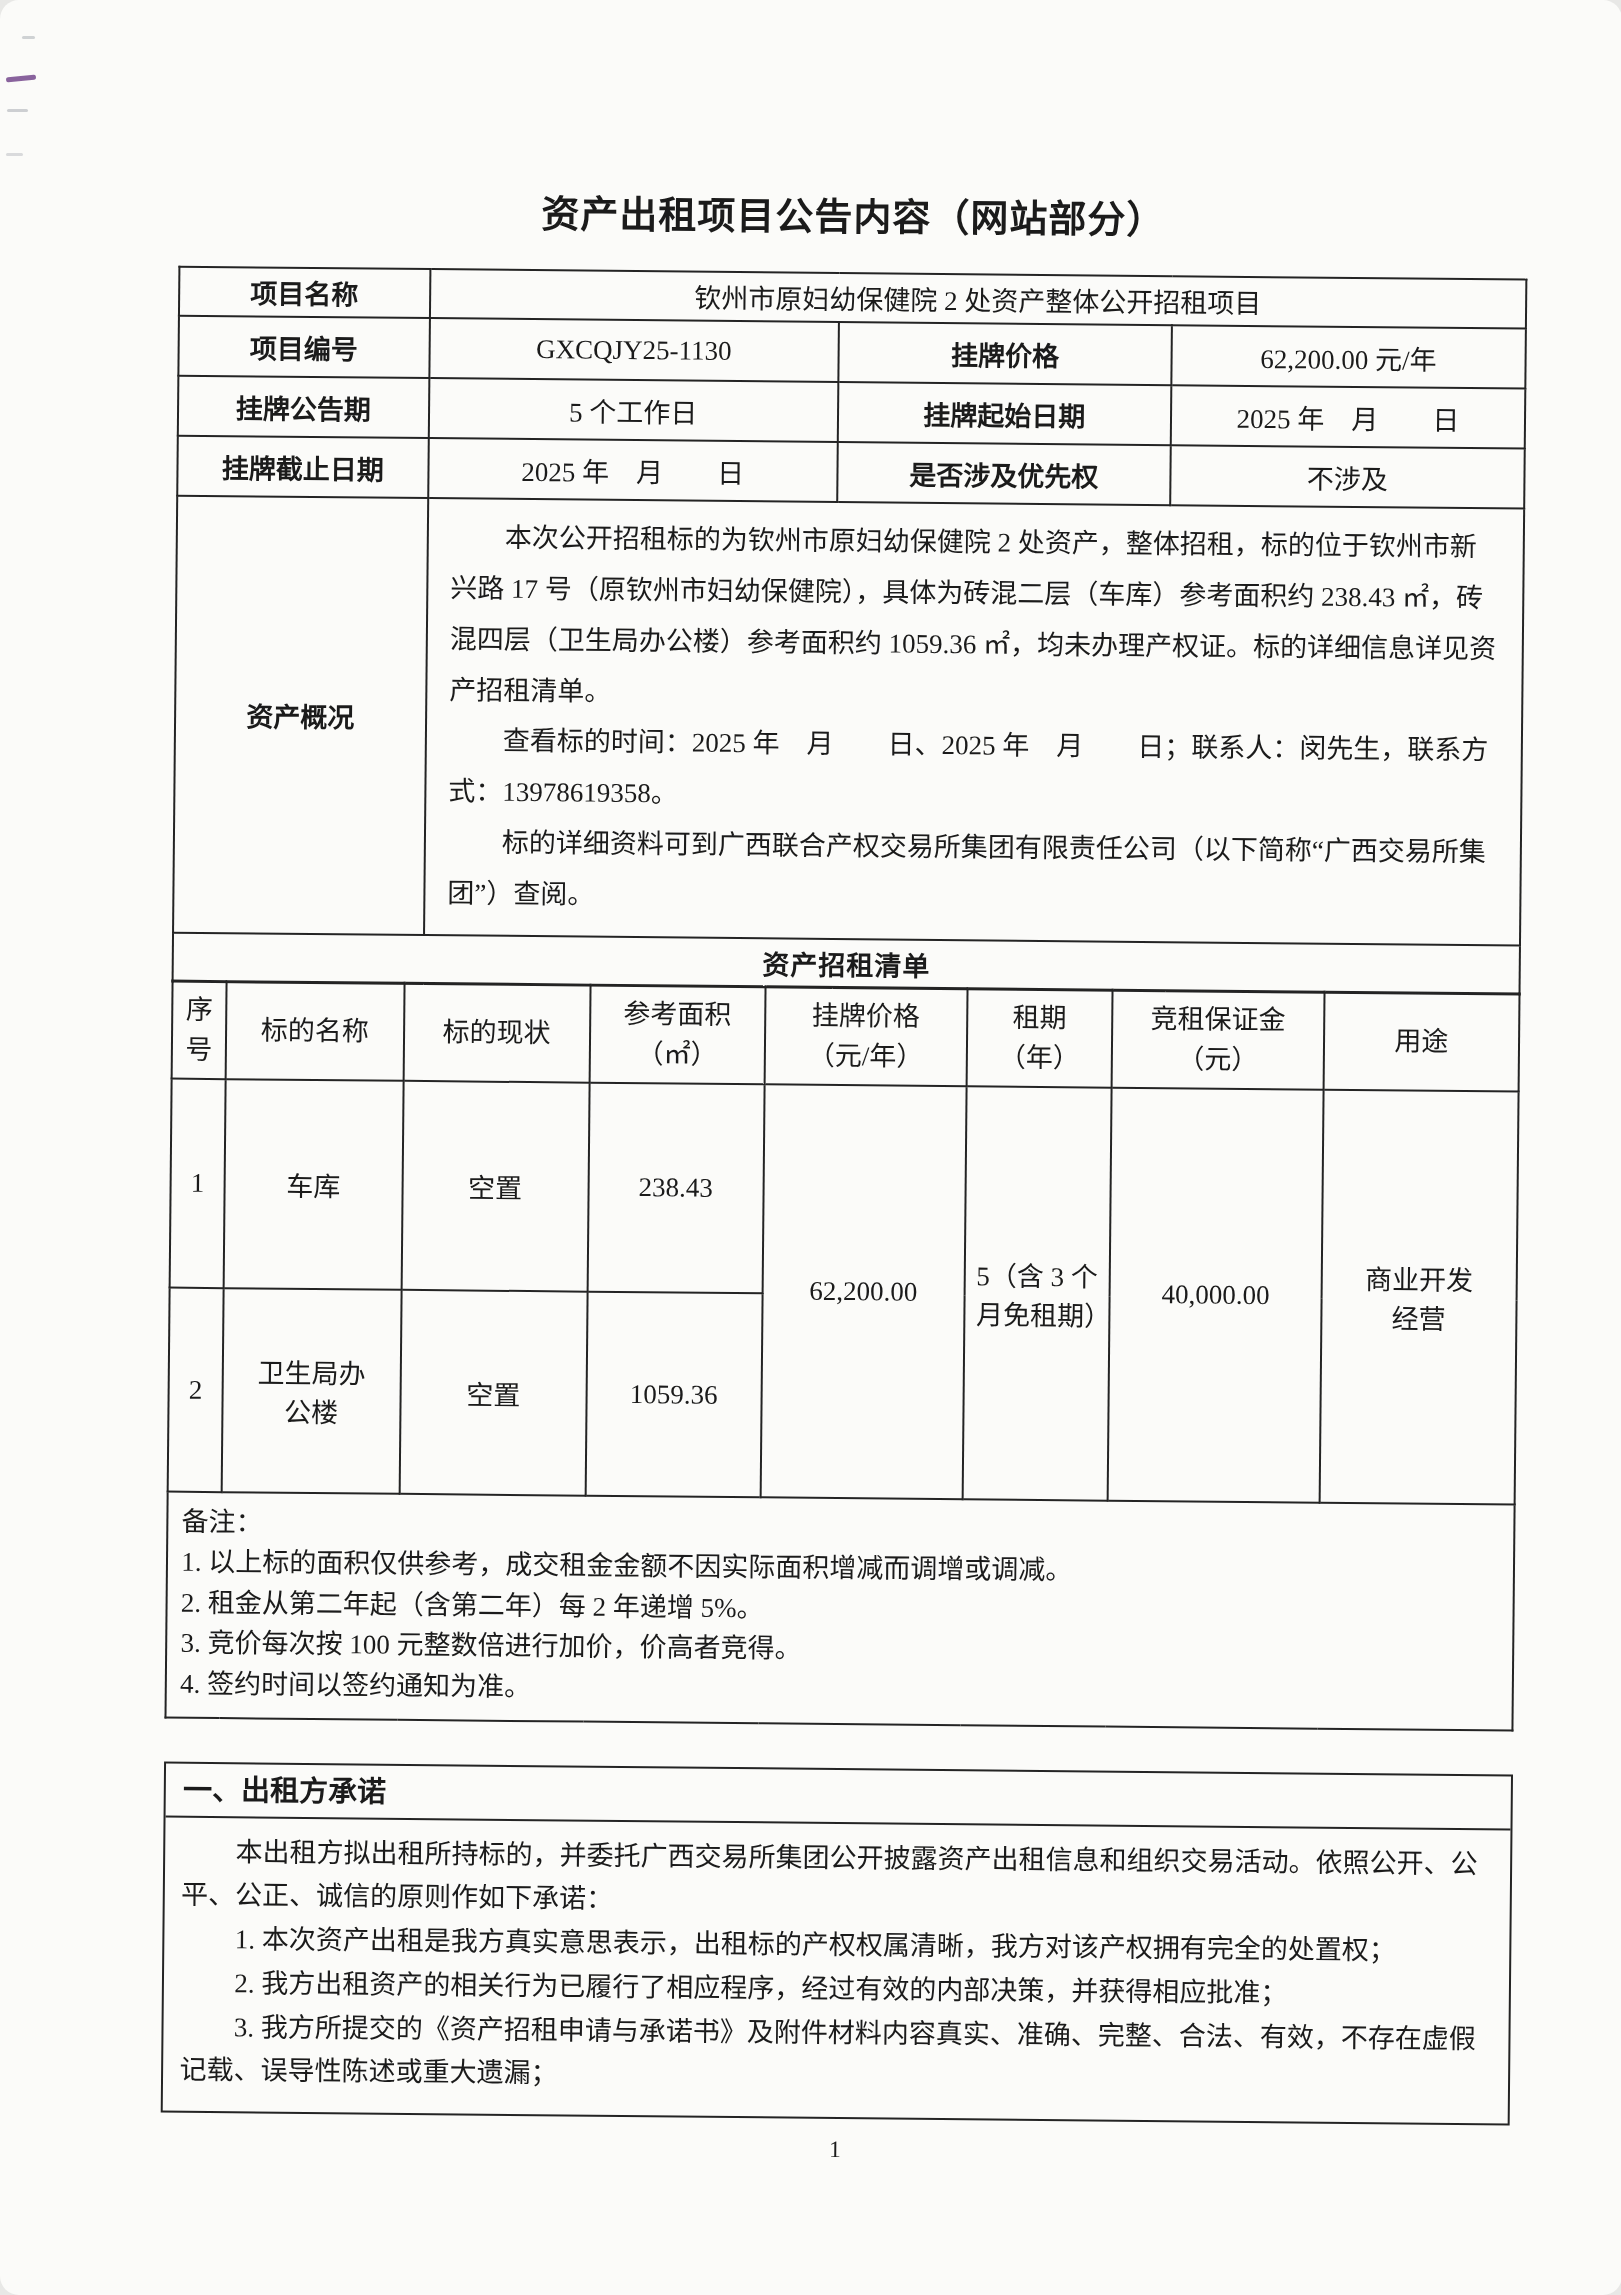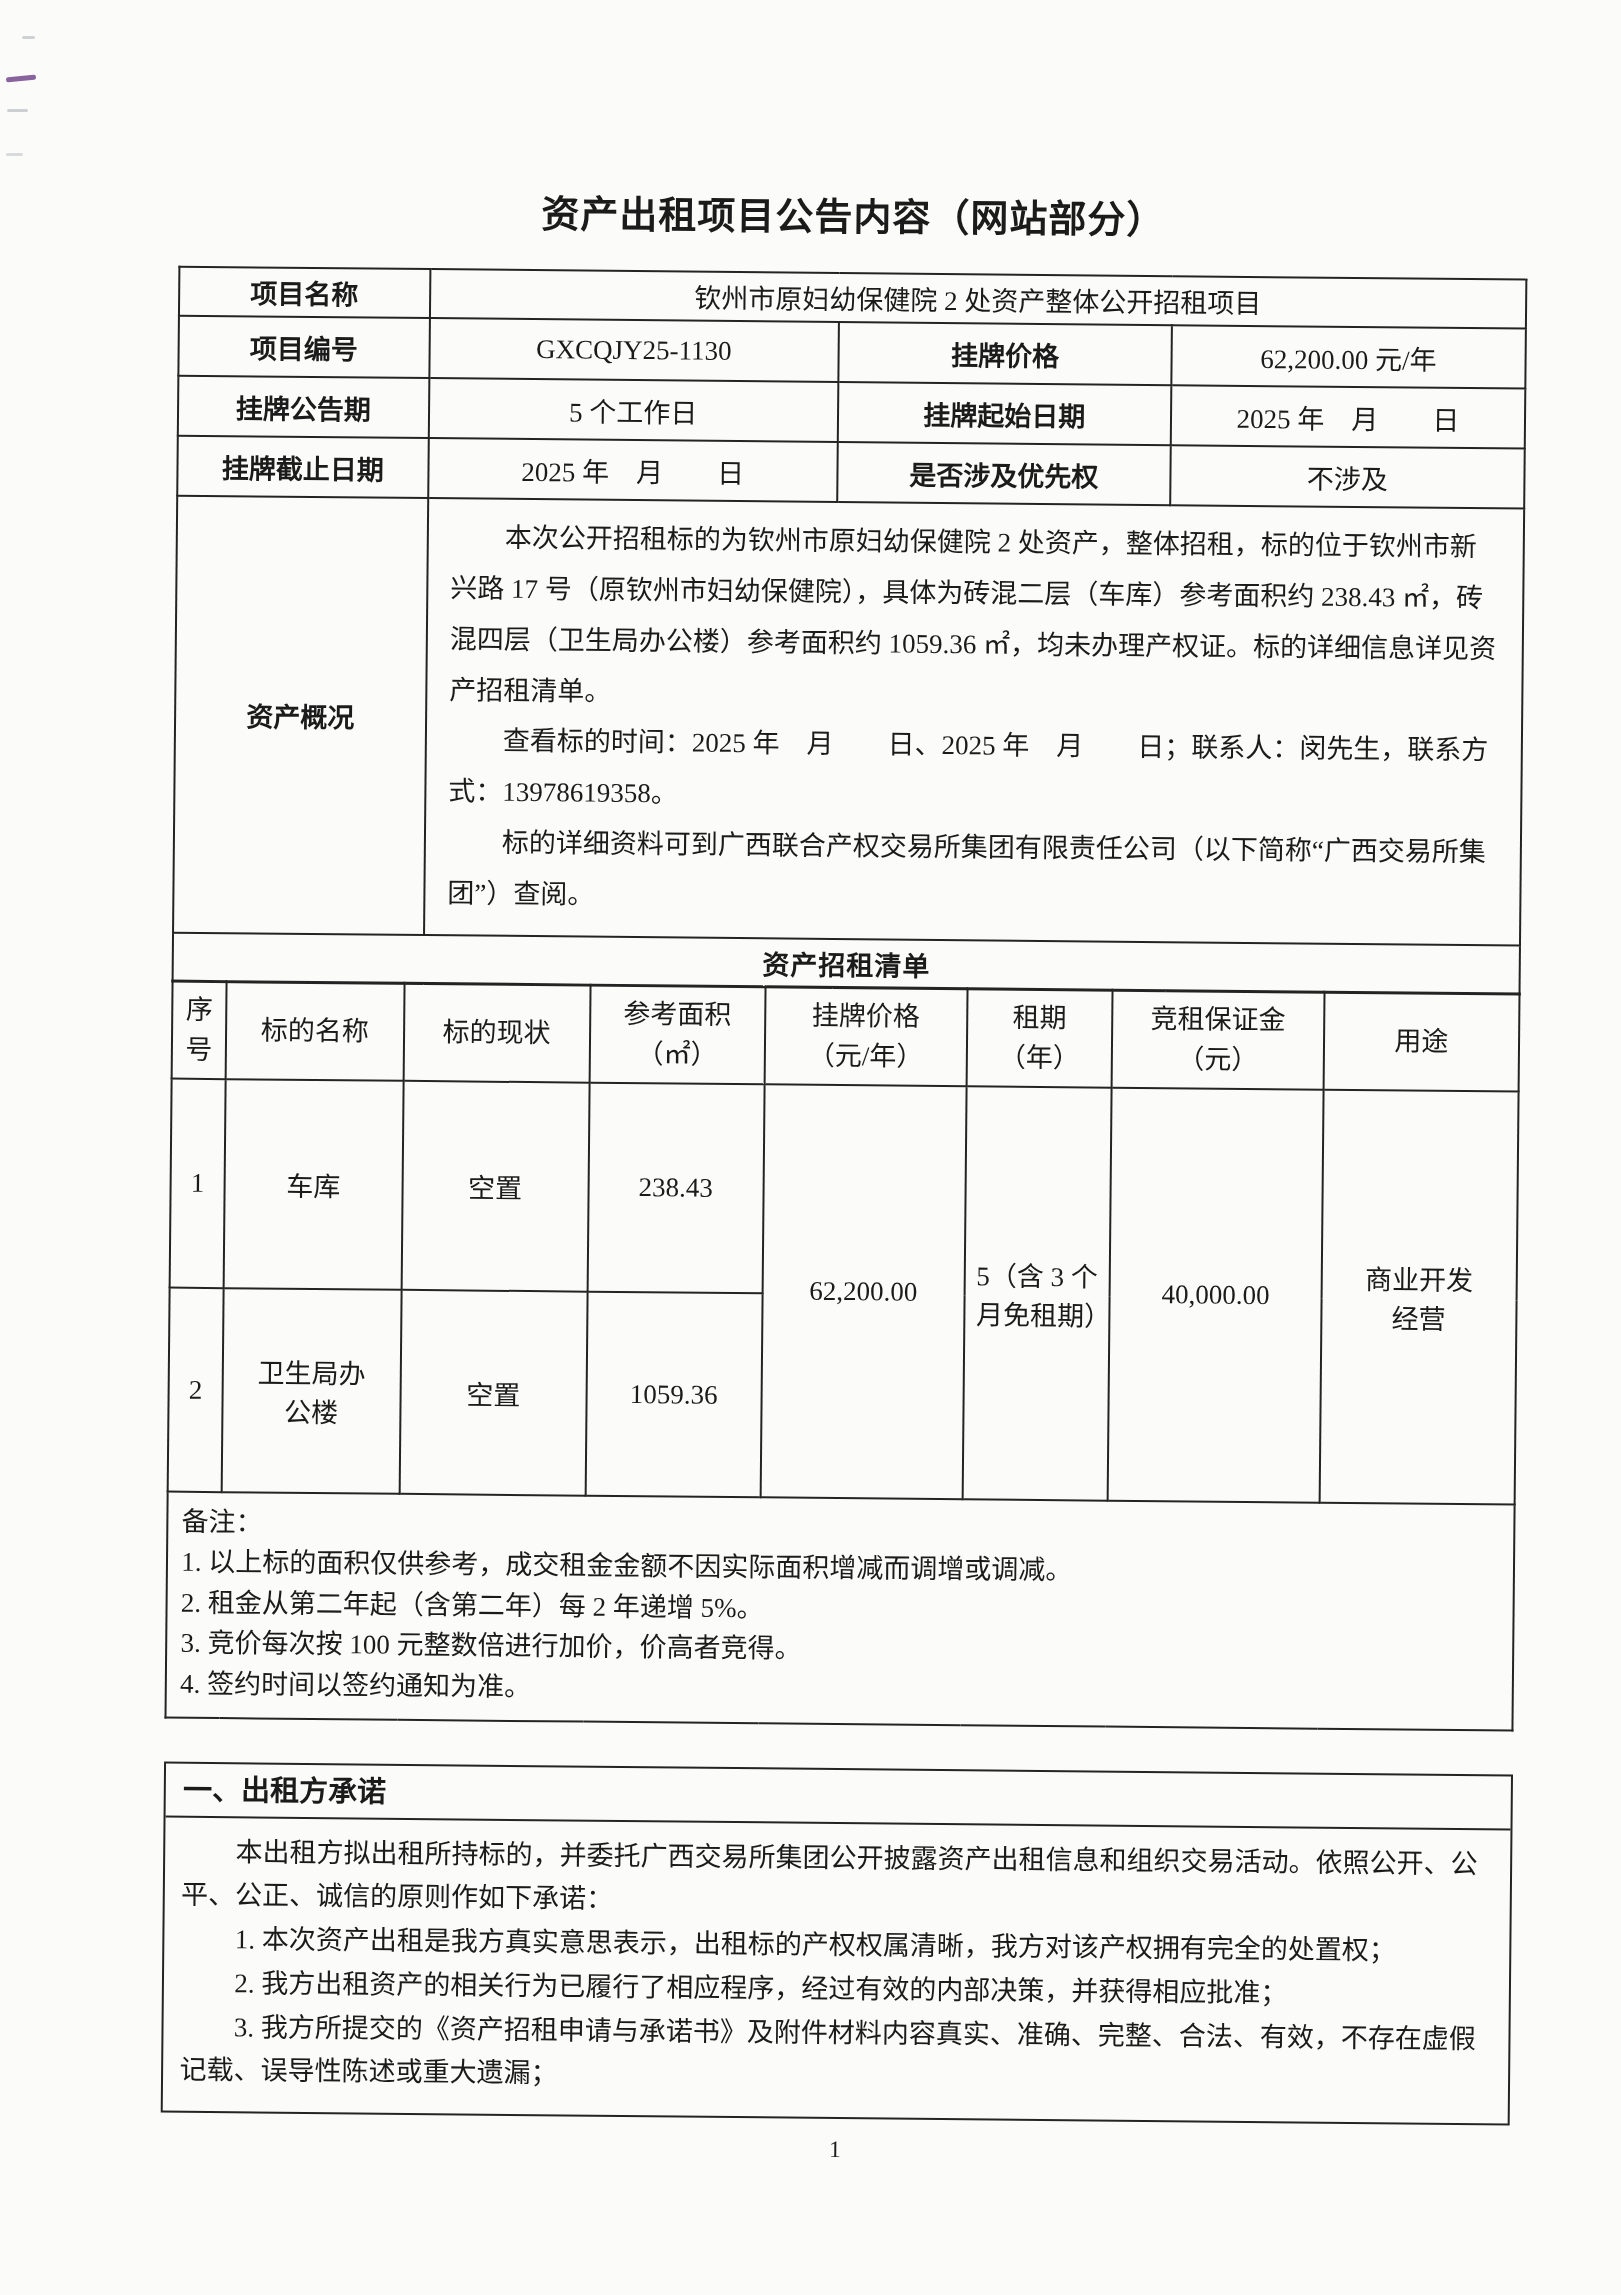--- a/index.html
+++ b/index.html
@@ -2,20 +2,21 @@
 <html lang="zh-CN" style="font-size:8.2px"><head>
 <meta charset="utf-8">
 <style>
   * { margin:0; padding:0; box-sizing:border-box; }
   html,body { background:#e8e8e6; }
   .sheet {
     position:relative; width:1622px; height:2295px;
     background:#fbfbf9; overflow:hidden;
     font-family:"Liberation Serif","DejaVu Serif",serif;
     color:#1b1b1b;
+    border-radius:19px;
   }
   .content {
     position:absolute; left:181px; top:0; width:1349px;
     transform:rotate(0.55deg); transform-origin:18% 0;
   }
   .doc-title {
     margin-top:182px; text-align:center;
     font-size:38px; font-weight:bold; letter-spacing:1px;
   }
   

